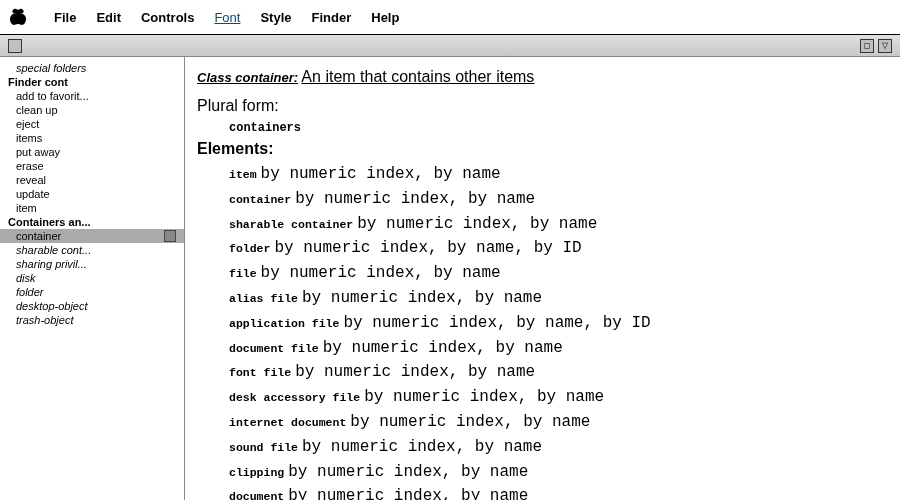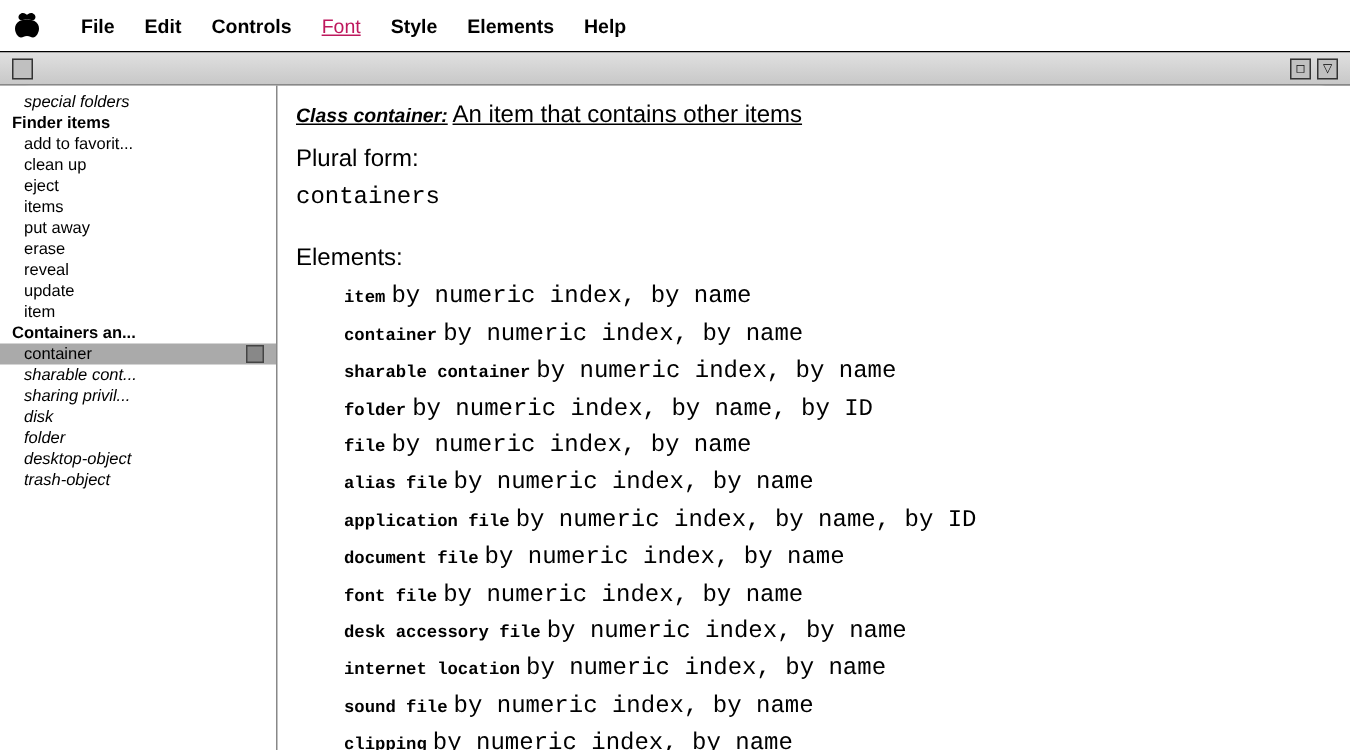--- a/index.html
+++ b/index.html
@@ -29,21 +29,21 @@
       display: flex;
       align-items: center;
       justify-content: center;
     }
     .menu-item {
       padding: 2px 10px;
       cursor: pointer;
       white-space: nowrap;
     }
     .menu-item.bold { font-weight: bold; }
-    .menu-item.gray { color: #be185d; text-decoration: underline; }
+    .menu-item.gray { color: #0c4a6e; text-decoration: underline; }
 
     
     #titlebar {
       background: linear-gradient(to bottom, #e0e0e0, #c8c8c8);
       height: 22px;
       display: flex;
       align-items: center;
       justify-content: center;
       border-bottom: 1px solid #888;
       position: relative;
@@ -127,27 +127,29 @@
       padding: 8px 12px;
       font-size: 11.5px;
       line-height: 1.55;
       background: #ffffff;
     }
     .section-title {
       font-size: 16px;
       margin-top: 4px;
     }
     .plural-value {
-      font-weight: normal;
-      font-size: 16px;
+      font-weight: bold;
+      font-size: 12px;
+      margin-left: 32px;
       display: block;
       font-family: "Courier New", monospace;
     }
     .elements-section {
-      margin-top: 17px;
+      margin-top: 0;
+      font-weight: bold;
     }
     .element-row {
       display: flex;
       align-items: baseline;
       padding-left: 32px;
       font-size: 11.5px;
     }
     .element-name {
       font-weight: bold;
       font-family: "Courier New", monospace;
@@ -183,39 +185,39 @@
       <path d="M8 2 C8 2 6 0 4 1 C2 2 2 4 3 5 C4 6 6 5 8 5 C10 5 12 6 13 5 C14 4 14 2 12 1 C10 0 8 2 8 2Z" fill="#000"></path>
       <path d="M3 6 C1 7 0 9 0 11 C0 14 2 17 4 17 C5.5 17 6 16 8 16 C10 16 10.5 17 12 17 C14 17 16 14 16 11 C16 9 15 7 13 6 C12 5.5 10 5 8 5 C6 5 4 5.5 3 6Z" fill="#000"></path>
     </svg>
   </div>
   <div id="menu-items" style="display:flex; align-items:center;">
   <div class="menu-item bold">File</div>
       <div class="menu-item bold">Edit</div>
       <div class="menu-item bold">Controls</div>
       <div class="menu-item gray">Font</div>
       <div class="menu-item bold">Style</div>
-      <div class="menu-item bold">Elements</div>
+      <div class="menu-item bold">Finder</div>
       <div class="menu-item bold">Help</div>
     </div>
 </div>
 
 <div id="titlebar">
   <div class="close-btn"></div>
   <span class="title"></span>
   <div class="win-controls">
     <div class="win-btn">◻</div>
     <div class="win-btn">▽</div>
   </div>
 </div>
 
 <div id="main">
 
   <div id="sidebar">
   <div class="sidebar-item italic">special folders</div>
-      <div class="sidebar-item bold">Finder items</div>
+      <div class="sidebar-item bold">Finder cont</div>
       <div class="sidebar-item">add to favorit...</div>
       <div class="sidebar-item">clean up</div>
       <div class="sidebar-item">eject</div>
       <div class="sidebar-item">items</div>
       <div class="sidebar-item">put away</div>
       <div class="sidebar-item">erase</div>
       <div class="sidebar-item">reveal</div>
       <div class="sidebar-item">update</div>
       <div class="sidebar-item">item</div>
       <div class="sidebar-item bold">Containers an...</div>
@@ -274,21 +276,21 @@
         </div>
         <div class="element-row">
           <span class="element-name">font file</span>
           <span class="element-desc"> by numeric index, by name</span>
         </div>
         <div class="element-row">
           <span class="element-name">desk accessory file</span>
           <span class="element-desc"> by numeric index, by name</span>
         </div>
         <div class="element-row">
-          <span class="element-name">internet location</span>
+          <span class="element-name">internet document</span>
           <span class="element-desc"> by numeric index, by name</span>
         </div>
         <div class="element-row">
           <span class="element-name">sound file</span>
           <span class="element-desc"> by numeric index, by name</span>
         </div>
         <div class="element-row">
           <span class="element-name">clipping</span>
           <span class="element-desc"> by numeric index, by name</span>
         </div>

